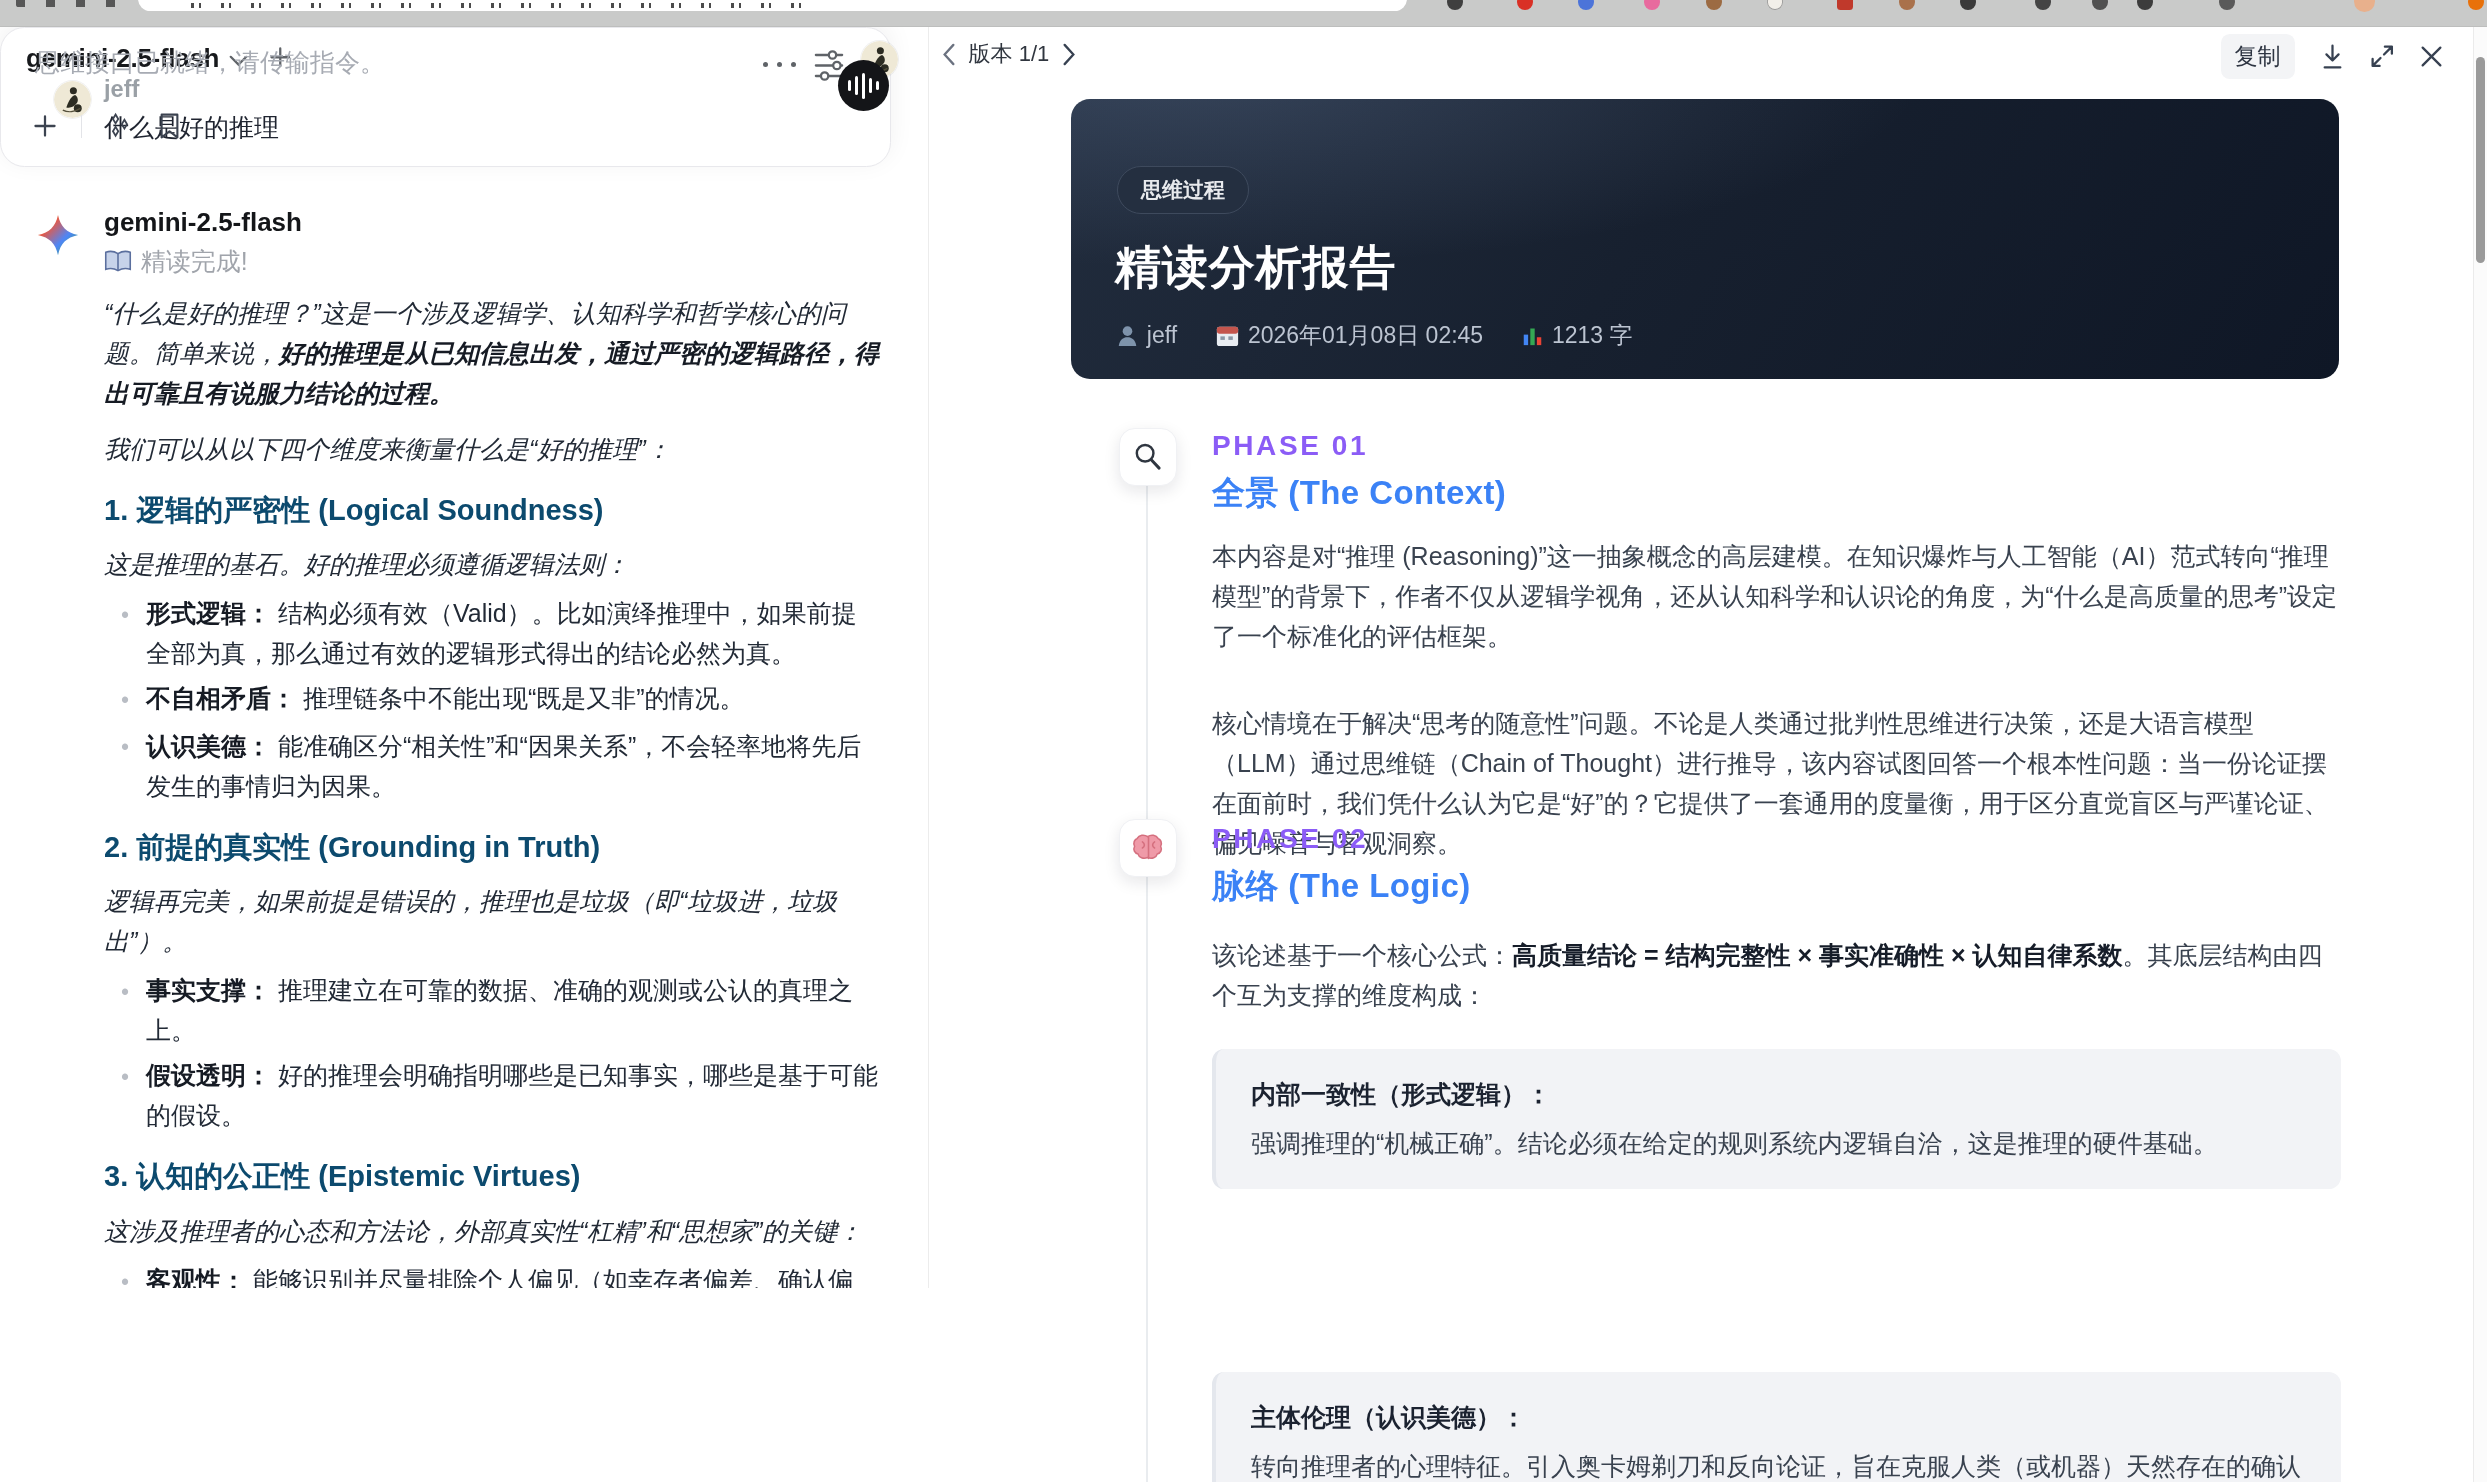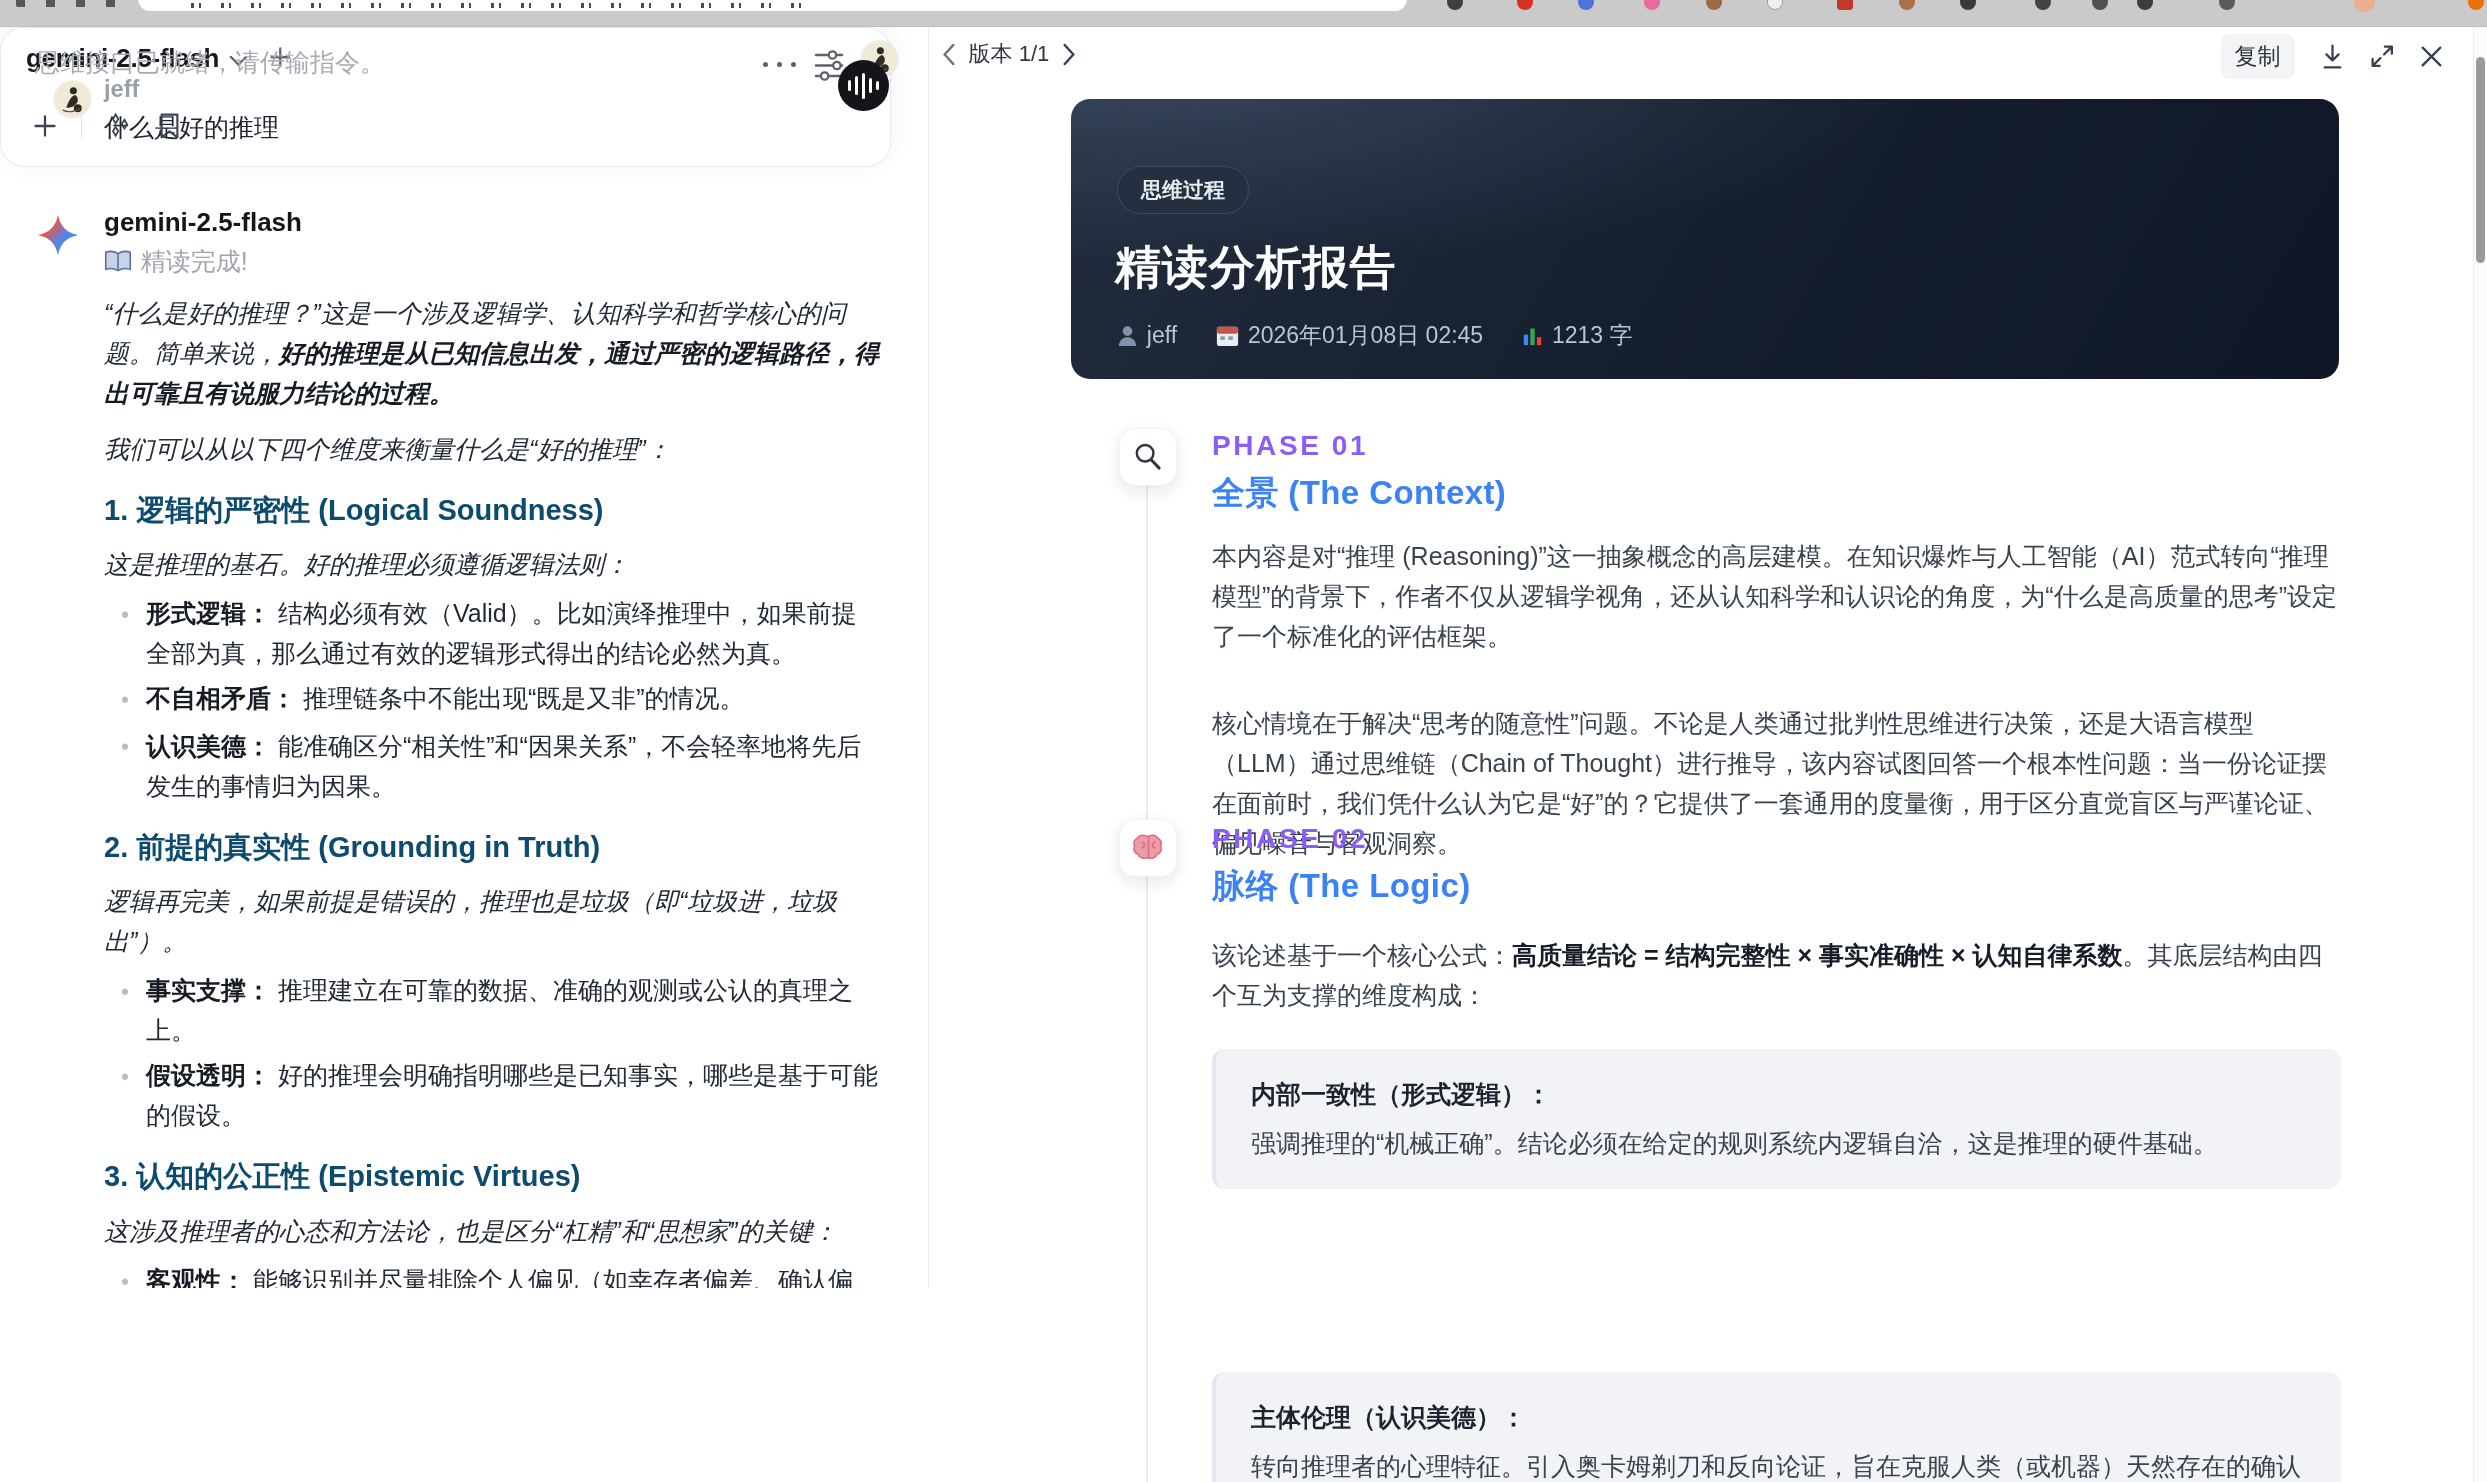--- a/index.html
+++ b/index.html
@@ -243,21 +243,21 @@
             <span class="dot">•</span>
             <span><b>事实支撑：</b> <span>推理建立在可靠的数据、准确的观测或公认的真理之上。</span></span>
           </li>
         <li>
             <span class="dot">•</span>
             <span><b>假设透明：</b> <span>好的推理会明确指明哪些是已知事实，哪些是基于可能的假设。</span></span>
           </li>
       </ul>
 
       <h3>3. 认知的公正性 (Epistemic Virtues)</h3>
-      <p>这涉及推理者的心态和方法论，也是区分“杠精”和“思想家”的关键：</p>
+      <p>这涉及推理者的心态和方法论，外部真实性“杠精”和“思想家”的关键：</p>
       <ul>
         <li>
             <span class="dot">•</span>
             <span><b>客观性：</b> <span>能够识别并尽量排除个人偏见（如幸存者偏差、确认偏差）。</span></span>
           </li>
         <li>
             <span class="dot">•</span>
             <span><b>完备性：</b> <span>考虑了对立的观点和潜在的反证，而不是只选择支持自己结论的证据。</span></span>
           </li>
         <li>

